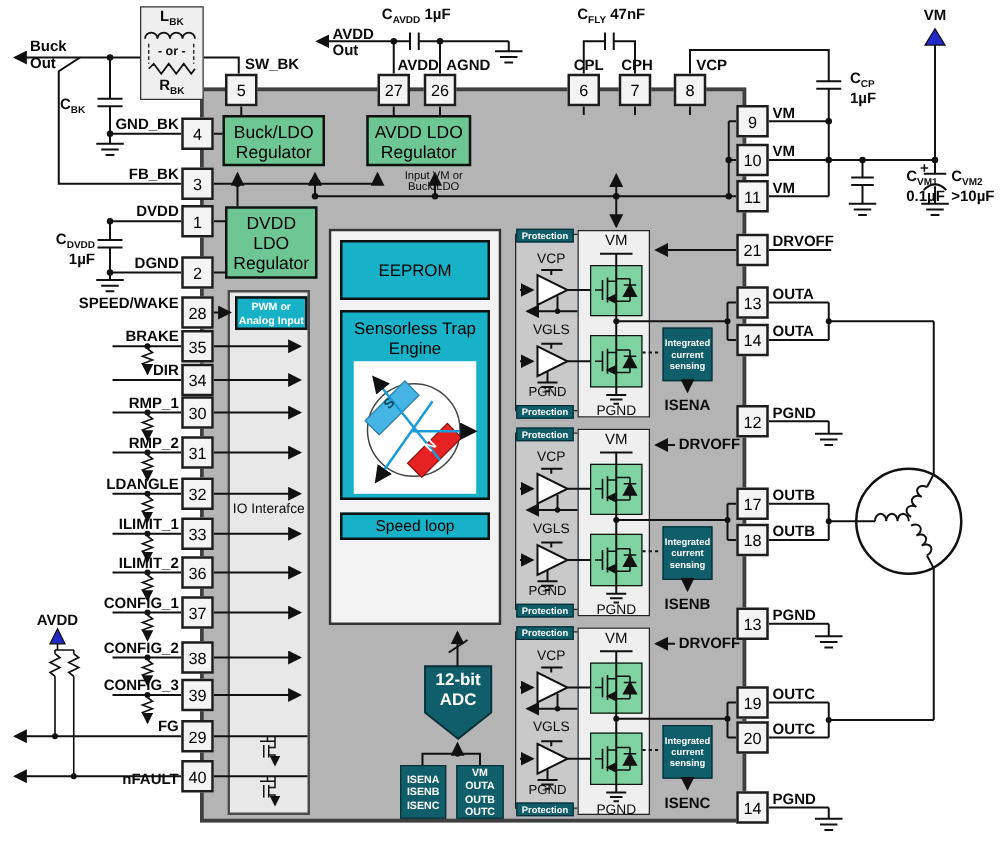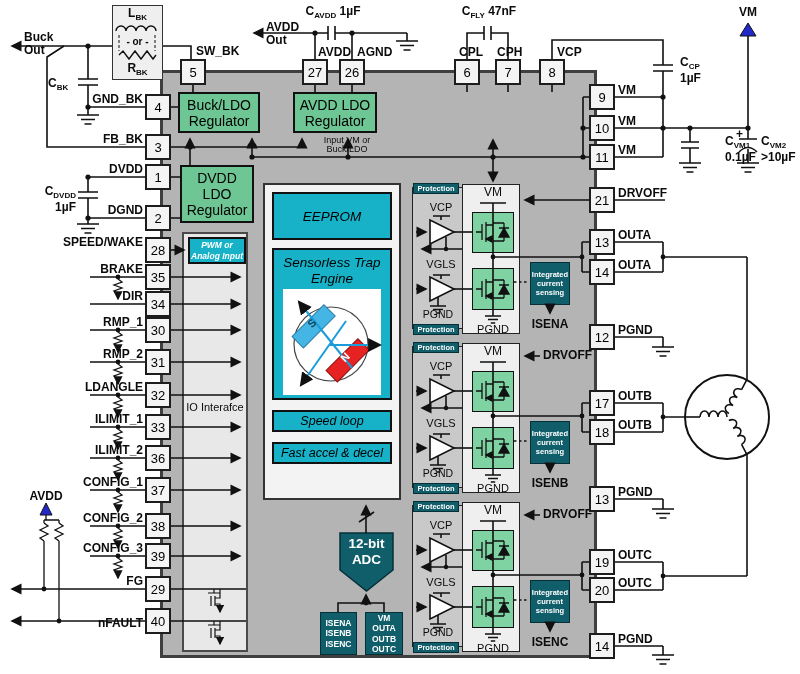--- a/index.html
+++ b/index.html
@@ -4,21 +4,21 @@
 <style>
   html,body{margin:0;padding:0;background:#fff;font-family:"Liberation Sans",sans-serif;}
   #canvas{position:relative;width:800px;height:674px;background:#ffffff;overflow:hidden;}
   .abs{position:absolute;box-sizing:border-box;}
   .pre{white-space:pre-line;}
   .lbl{position:absolute;font-weight:bold;font-size:12px;color:#0b0b0b;line-height:1.05;z-index:8;box-sizing:border-box;}
   .rt{text-align:right}.ctr{text-align:center}
   .pin{position:absolute;width:26px;height:26px;background:#f4f4f4;border:2px solid #1d1d1d;display:flex;align-items:center;justify-content:center;font-size:13px;color:#000;z-index:9;box-sizing:border-box;}
   .blk{position:absolute;display:flex;align-items:center;justify-content:center;text-align:center;box-sizing:border-box;z-index:3;}
   .grn{background:#6ec694;border:2px solid #111;font-size:14px;color:#000;}
-  .cyb{background:#17b2c8;border:2px solid #111;font-size:13.5px;color:#000;font-style:italic;}
+  .cyb{background:#17b2c8;border:2px solid #111;font-size:13.5px;color:#000;}
   .tlb{background:#115e6b;border:1px solid #062f38;color:#fff;font-weight:bold;}
   .chip{background:#b4b4b4;border:3px solid #3f3f3f;z-index:1;}
   .panel{background:#f3f3f3;border:2px solid #333;z-index:2;}
   .strip{background:#e8e8e8;border:2px solid #4a4a4a;z-index:2;}
   .bout{background:#c9c9c9;border:1.5px solid #222;z-index:2;}
   .binn{background:#efefef;border:1.5px solid #222;z-index:3;}
   .fet{background:#7fd3a3;border:1.5px solid #111;z-index:4;}
   .comp{position:absolute;font-weight:bold;font-size:12px;color:#0b0b0b;line-height:1.1;z-index:8;}
   sub{font-size:8px;}
   svg.wires{position:absolute;left:0;top:0;z-index:6;pointer-events:none;}
@@ -52,21 +52,20 @@
   <div class="lbl ctr" style="left:184px;top:402px;width:62px;font-weight:normal;font-size:11px;">IO Interafce</div>
 
   <div class="abs panel" style="left:263px;top:183px;width:138px;height:317px;"></div>
   <div class="blk cyb" style="left:272px;top:192px;width:120px;height:48px;">EEPROM</div>
   <div class="blk cyb pre" style="left:272px;top:248px;width:120px;height:152px;align-items:flex-start;padding-top:5px;line-height:1.2;">Sensorless Trap
 Engine</div>
   <div class="abs" style="left:283px;top:289px;width:98px;height:106px;background:#fff;z-index:4;"></div>
   <div class="sn" style="left:308px;top:317px;color:#0a4a5a;transform:rotate(-45deg);">S</div>
   <div class="sn" style="left:341px;top:351px;color:#fff;transform:rotate(-45deg);">N</div>
   <div class="blk cyb" style="left:272px;top:410px;width:120px;height:22px;font-size:12.5px;">Speed loop</div>
-  <div class="blk cyb" style="left:272px;top:442px;width:120px;height:22px;font-size:12.5px;">Fast accel &amp; decel</div>
 
   <div class="lbl pre ctr" style="left:340px;top:536px;width:53px;color:#fff;font-size:13.5px;line-height:1.2;z-index:8;">12-bit
 ADC</div>
   <div class="blk tlb pre" style="left:320px;top:612px;width:37px;height:43px;font-size:8.5px;line-height:1.25;">ISENA
 ISENB
 ISENC</div>
   <div class="blk tlb pre" style="left:365px;top:612px;width:38px;height:43px;font-size:8.5px;line-height:1.2;">VM
 OUTA
 OUTB
 OUTC</div>

